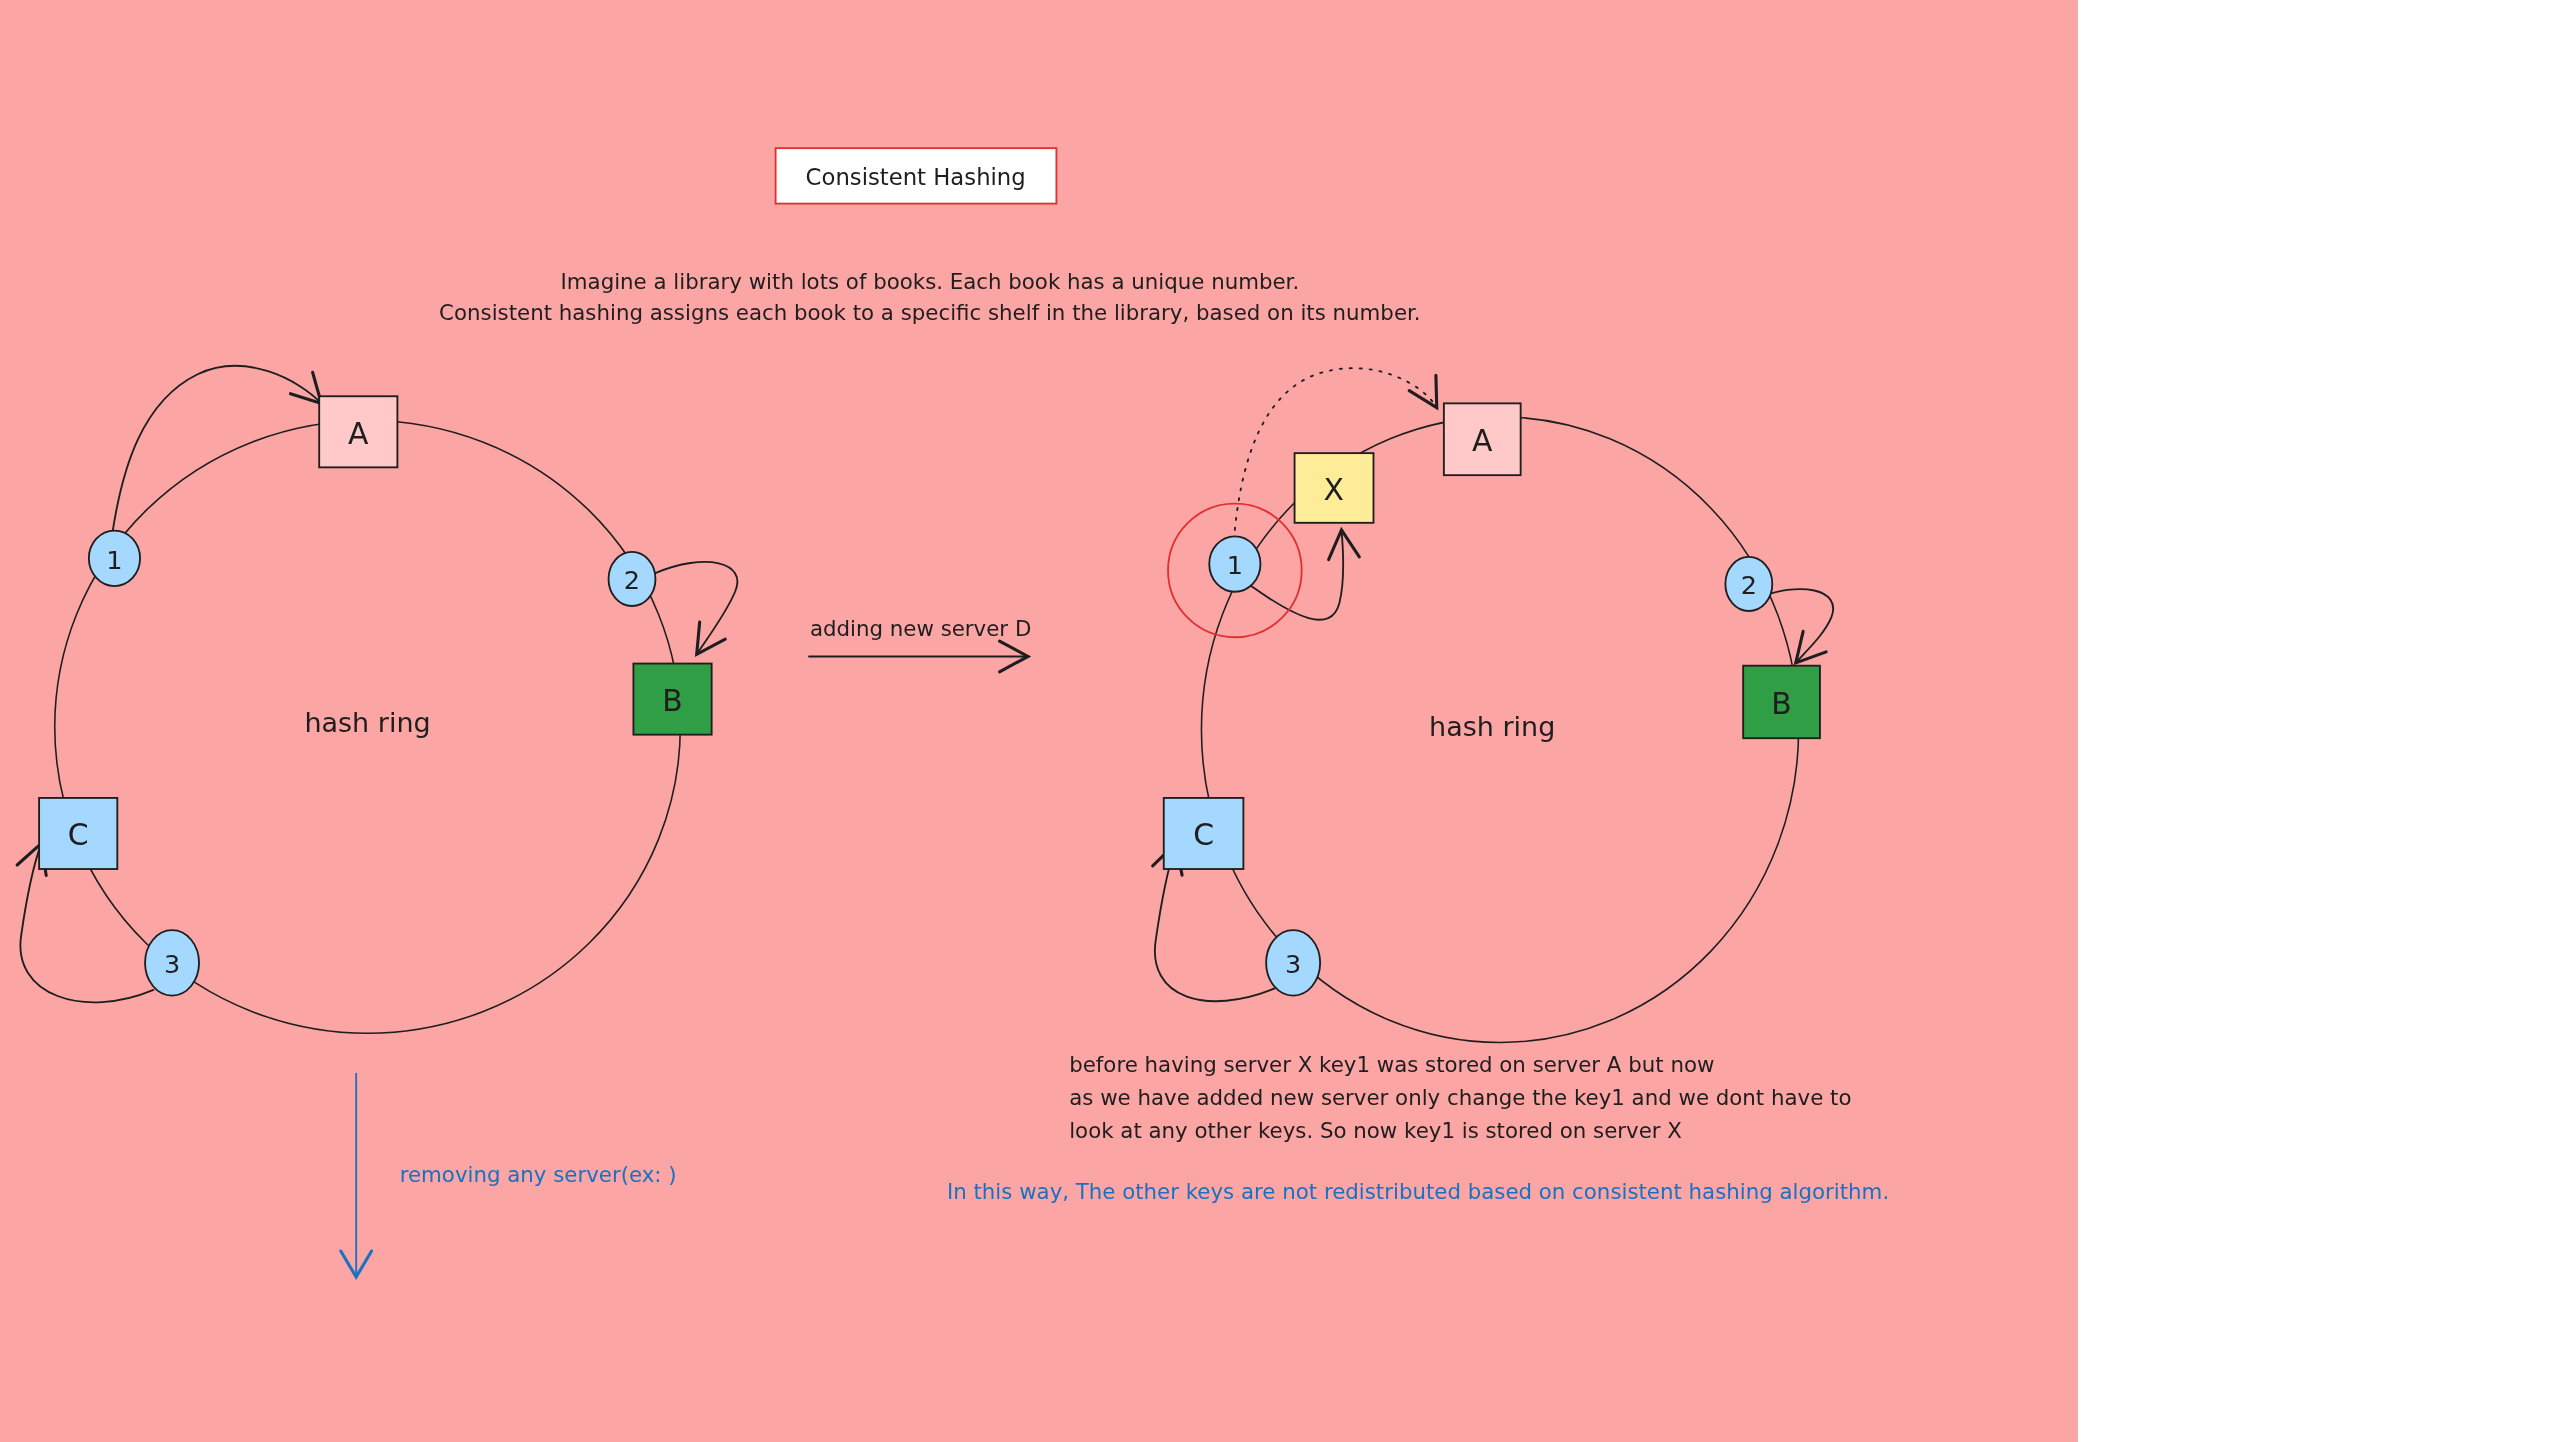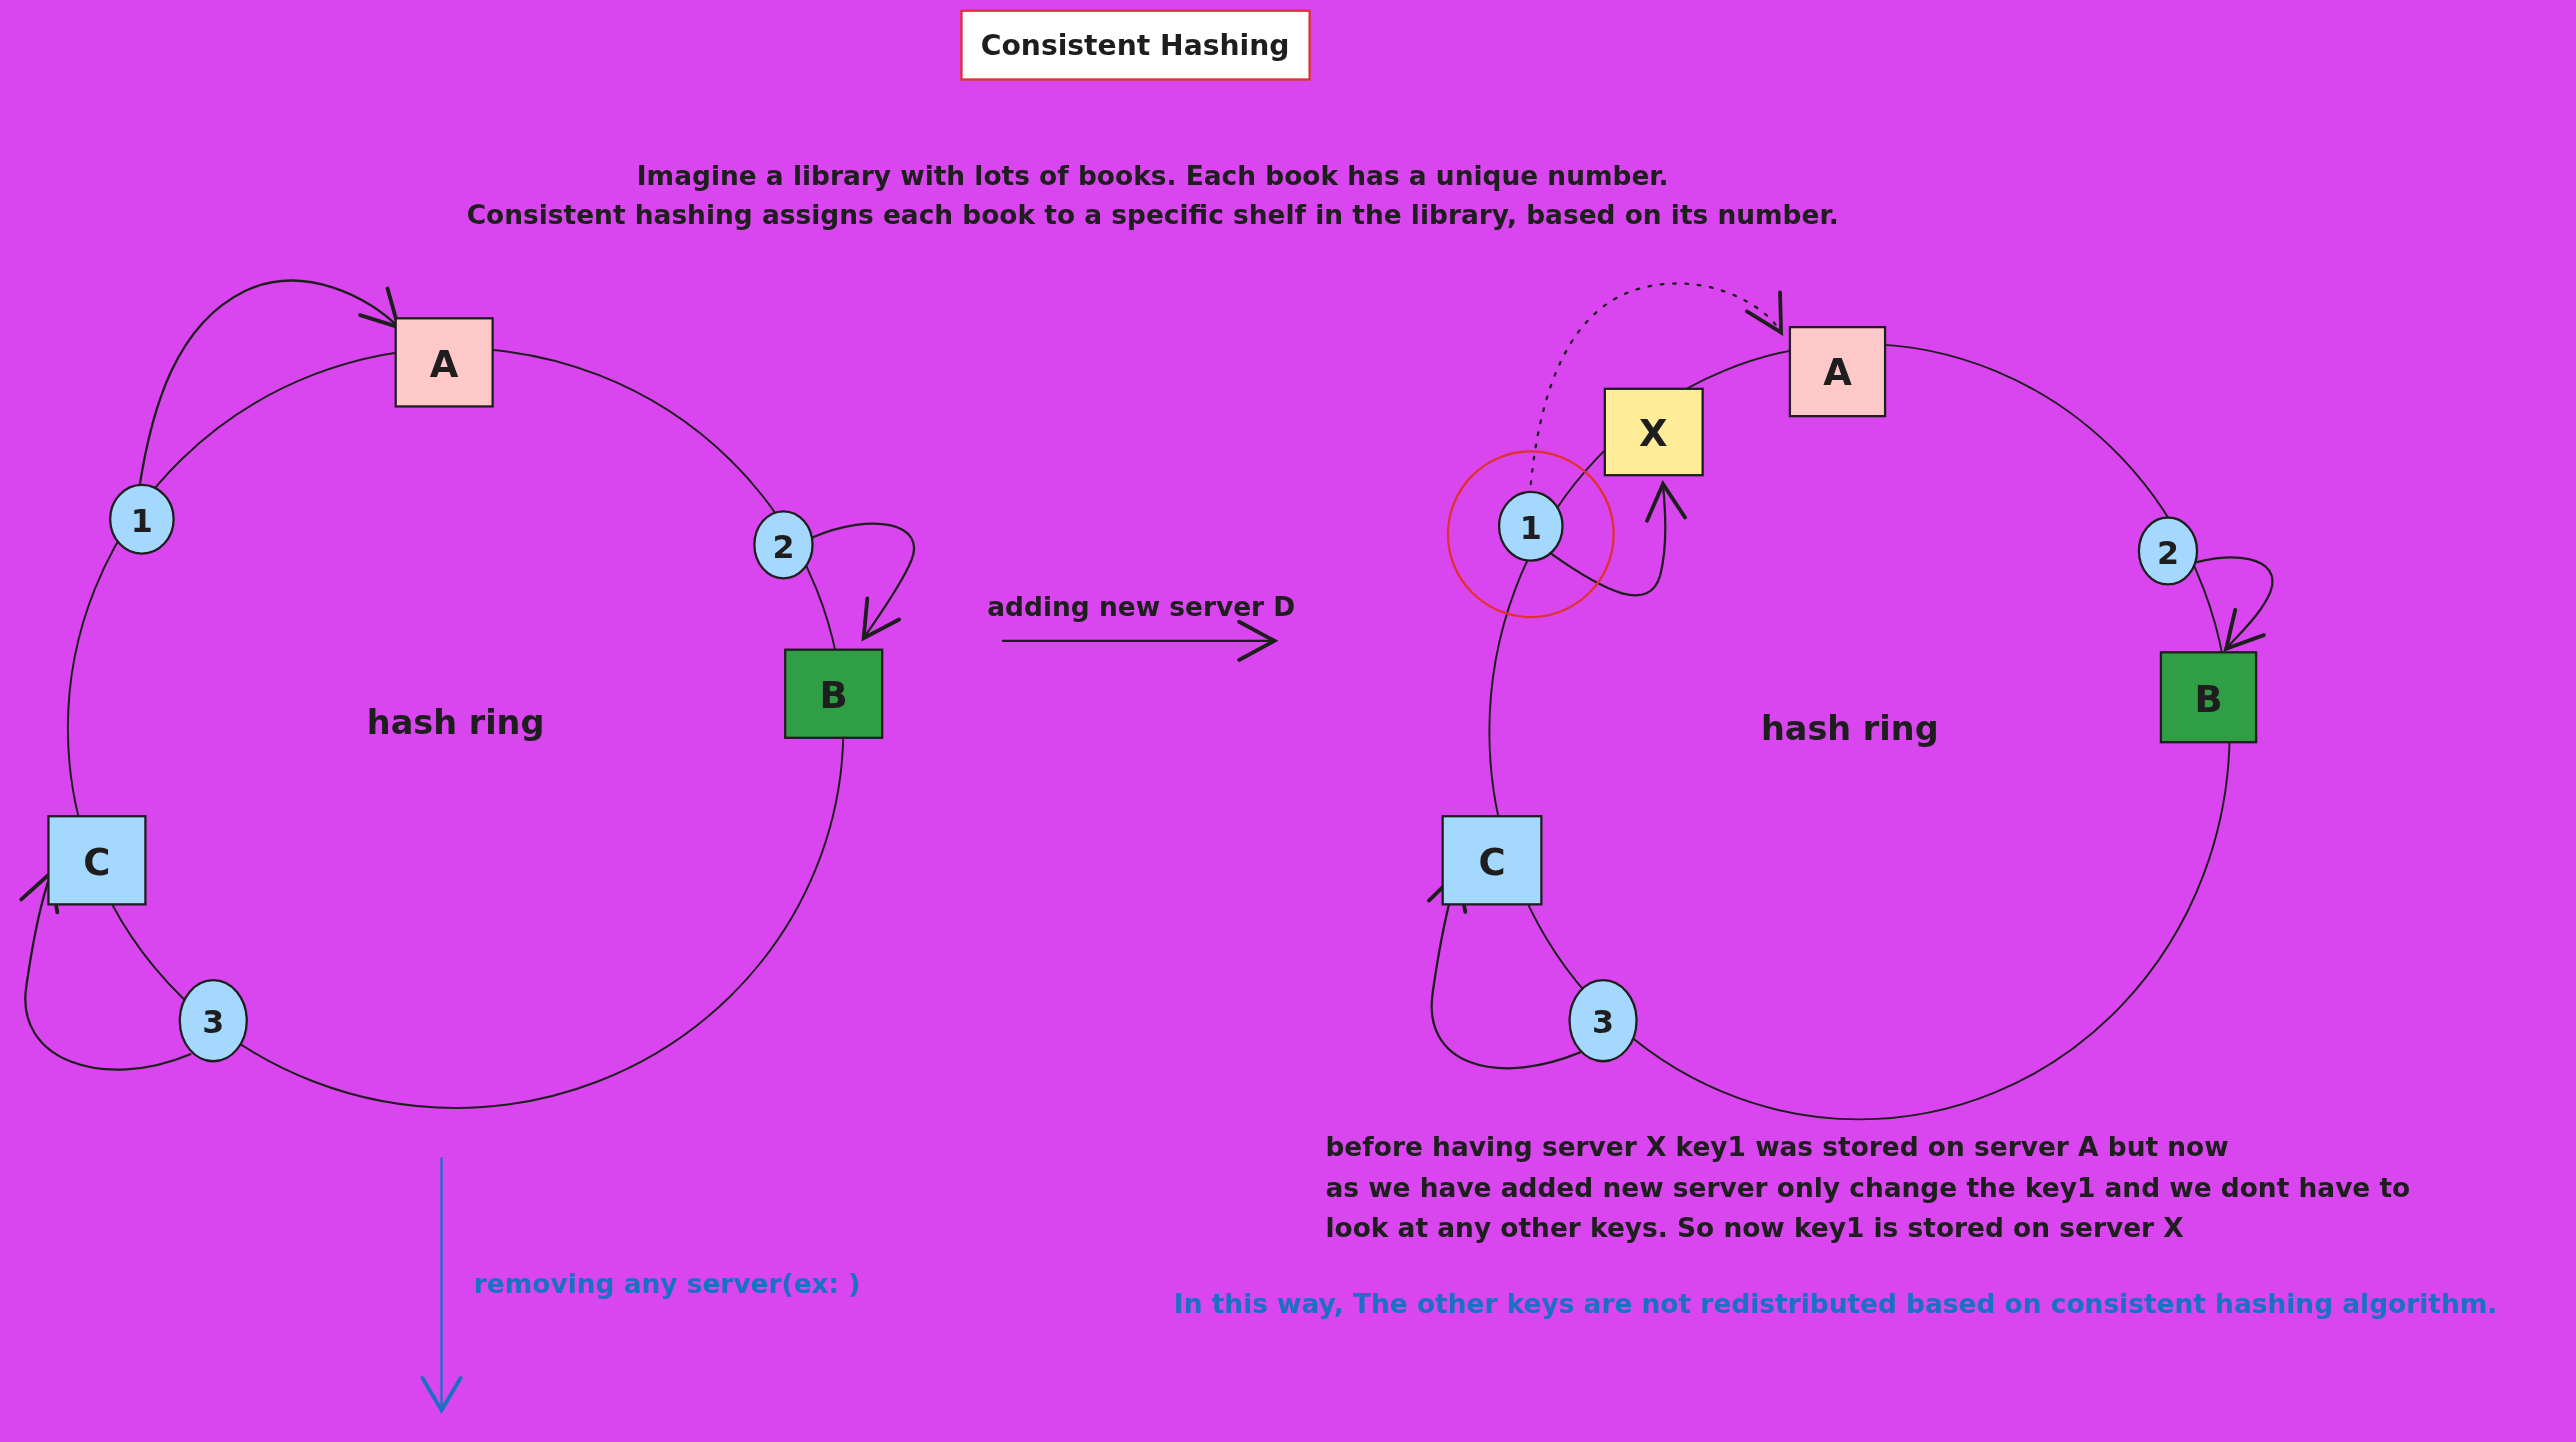--- a/index.html
+++ b/index.html
@@ -1,22 +1,21 @@
 <!DOCTYPE html>
 <html style="font-size:14px"><head>
 <meta charset="utf-8">
 <style>
   html, body { margin: 0; padding: 0; background: #ffffff; }
   .stage {
     position: relative;
-    width: 2576px;
+    width: 2078px;
     height: 1443px;
-    background: #d946ef;
+    background: #fca5a5;
     font-family: "DejaVu Sans", "Liberation Sans", sans-serif;
-    font-weight: bold;
   }
   svg { display: block; width: 100%; height: 100%; }
 
   .stroke      { fill: none; stroke: #1e1e1e; stroke-width: 2.6; stroke-linecap: round; }
   .ring        { fill: none; stroke: #1e1e1e; stroke-width: 2.2; }
   .shape       { stroke: #1e1e1e; stroke-width: 2.6; }
   .dotted      { stroke-dasharray: 3 11; }
 
   text {
     font-family: "DejaVu Sans", "Liberation Sans", sans-serif;

